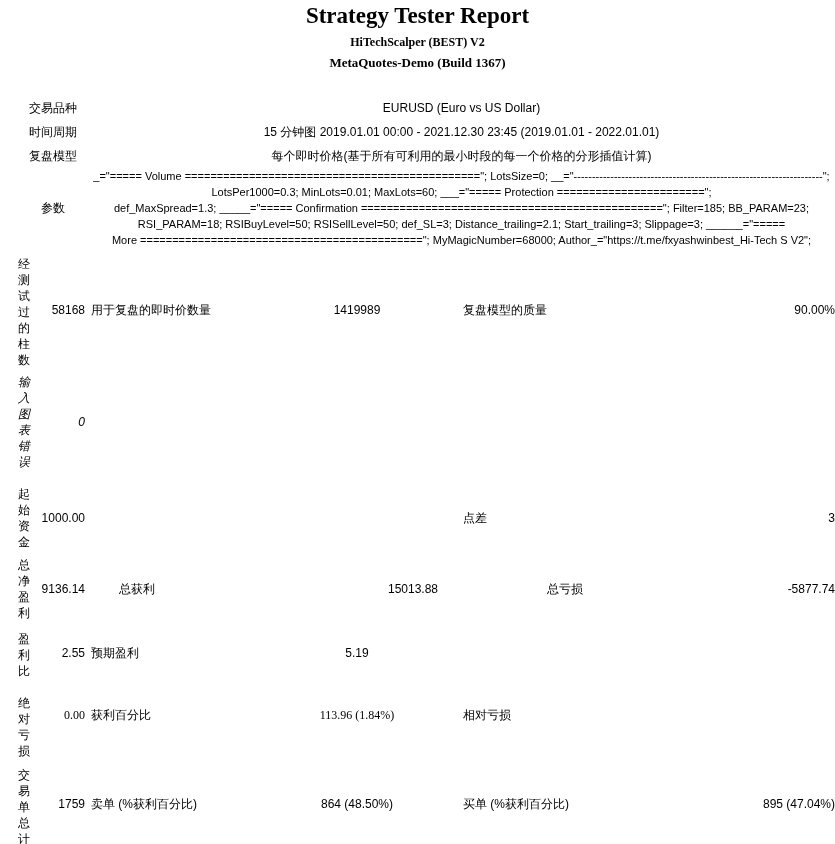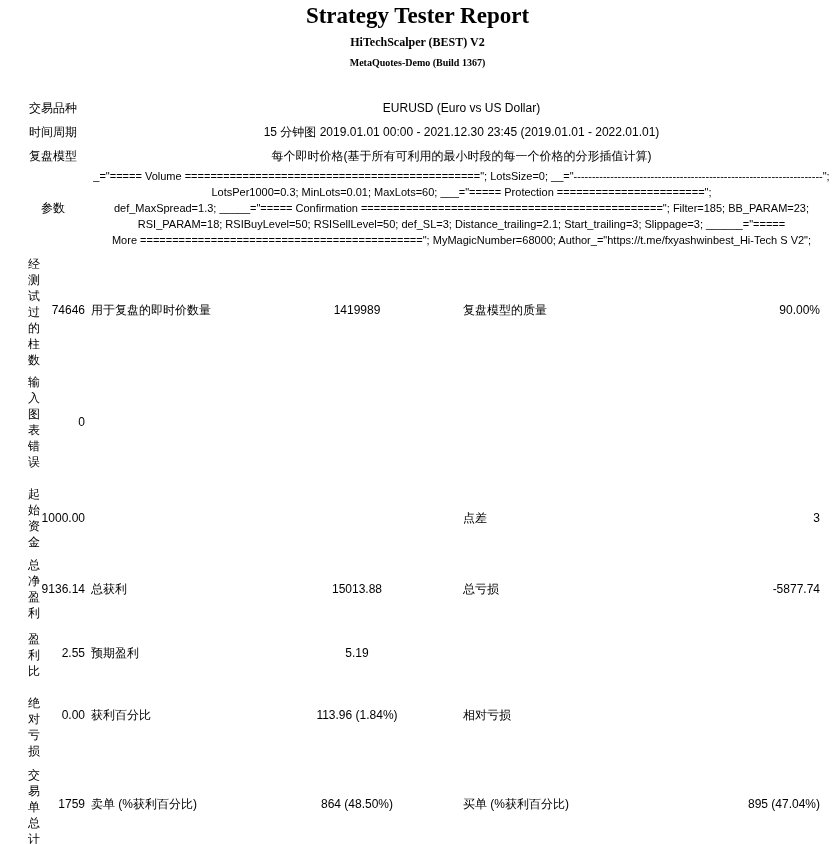--- a/index.html
+++ b/index.html
@@ -10,55 +10,55 @@
     font-family: "Liberation Sans", sans-serif;
     font-size: 12px;
     color: #000;
     overflow: hidden;
   }
 
   
   .titles { text-align: center; font-family: "Liberation Serif", serif; font-weight: bold; }
   .t-main  { font-size: 23px; line-height: 26px; margin-top: 3px; }
   .t-ea    { font-size: 12px; line-height: 20px; margin-top: 3px; }
-  .t-srv   { font-size: 10px; line-height: 15px; margin-top: 3px; }
+  .t-srv   { font-size: 13px; line-height: 15px; margin-top: 3px; }
 
   
   .info { margin: 26px 0 0 18px; text-align: center; }
   .irow { display: flex; align-items: flex-start; }
   .irow-line { line-height: 24px; }
   .ilabel { width: 70px; flex-shrink: 0; }
   .ivalue { flex: 1; }
   .irow-params { align-items: center; min-height: 80px; }
   .irow-params .ilabel { line-height: 16px; }
   .params-text {
     line-height: 16px;
     font-size: 11px;
     white-space: pre-wrap;
     word-break: break-all;
   }
 
   
   .stats { margin-top: 8px; line-height: 16px; }
   .srow { display: flex; align-items: flex-start; }
-  .rlabel { width: 30px; padding-left: 28px; flex-shrink: 0; }
+  .rlabel { width: 30px; padding-left: 18px; flex-shrink: 0; }
   .rlabel span { display: block; width: 13px; word-break: break-all; line-height: 16px; }
   .vals { flex: 1; display: flex; align-items: flex-start; }
   .v1 { width: 55px;  text-align: right; white-space: nowrap; }
   .l2 { width: 180px; padding-left: 6px; }
   .v2 { width: 184px; text-align: center; white-space: nowrap; }
   .l3 { width: 176px; padding-left: 14px; }
-  .v3 { flex: 1; text-align: right; padding-right: 15px; white-space: nowrap; }
+  .v3 { flex: 1; text-align: right; padding-right: 0; white-space: nowrap; }
 
   .srow:nth-child(1) { height: 118px; } .srow:nth-child(1) .vals { padding-top: 46px; }
-  .srow:nth-child(2) { height: 112px; } .srow:nth-child(2) .vals { padding-top: 40px; }
+  .srow:nth-child(2) { height: 112px; font-style: italic; } .srow:nth-child(2) .vals { padding-top: 40px; }
   .srow:nth-child(3) { height: 71px;  } .srow:nth-child(3) .vals { padding-top: 24px; }
-  .srow:nth-child(4) { height: 74px;  } .srow:nth-child(4) .vals { padding-top: 24px; }
+  .srow:nth-child(4) { height: 74px;  } .srow:nth-child(4) .vals { padding-top: 24px; gap: 28px; }
   .srow:nth-child(5) { height: 64px;  } .srow:nth-child(5) .vals { padding-top: 14px; }
-  .srow:nth-child(6) { height: 72px;  } .srow:nth-child(6) .vals { padding-top: 12px; }
+  .srow:nth-child(6) { height: 72px;  } .srow:nth-child(6) .vals { padding-top: 12px; font-family: Liberation Serif, serif; }
   .srow:nth-child(7) { height: 82px;  } .srow:nth-child(7) .vals { padding-top: 29px; }
 </style>
 </head>
 <body>
 
 <div class="titles">
   <div class="t-main">Strategy Tester Report</div>
   <div class="t-ea">HiTechScalper (BEST) V2</div>
   <div class="t-srv">MetaQuotes-Demo (Build 1367)</div>
 </div>
@@ -86,21 +86,21 @@
   </div>
 </div>
 
 <div class="stats">
 
   <div class="srow">
     <div class="rlabel">
         <span>经测试过的柱数</span>
       </div>
     <div class="vals">
-      <span class="v1">74646</span>
+      <span class="v1">58168</span>
       <span class="l2">用于复盘的即时价数量</span>
       <span class="v2">1419989</span>
       <span class="l3">复盘模型的质量</span>
       <span class="v3">90.00%</span>
     </div>
   </div>
 
   <div class="srow">
     <div class="rlabel">
         <span>输入图表错误</span>

